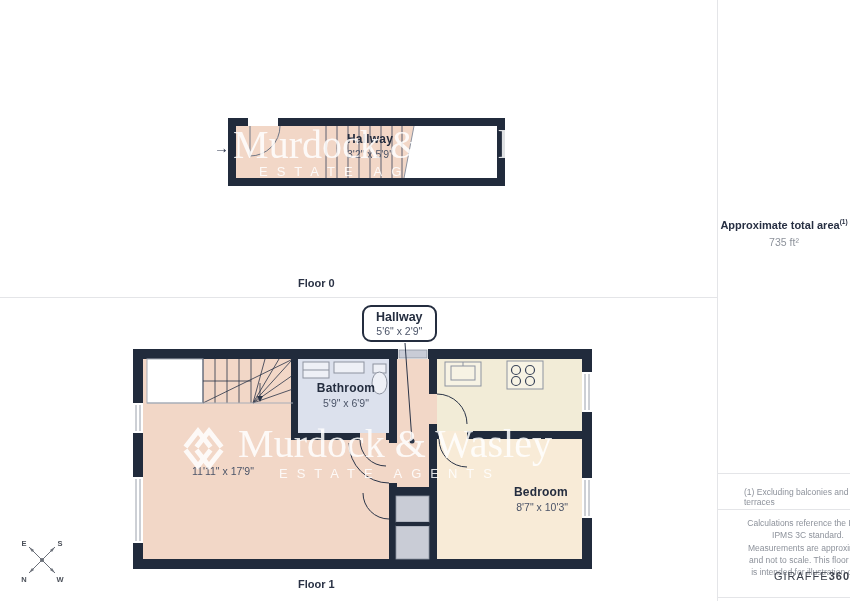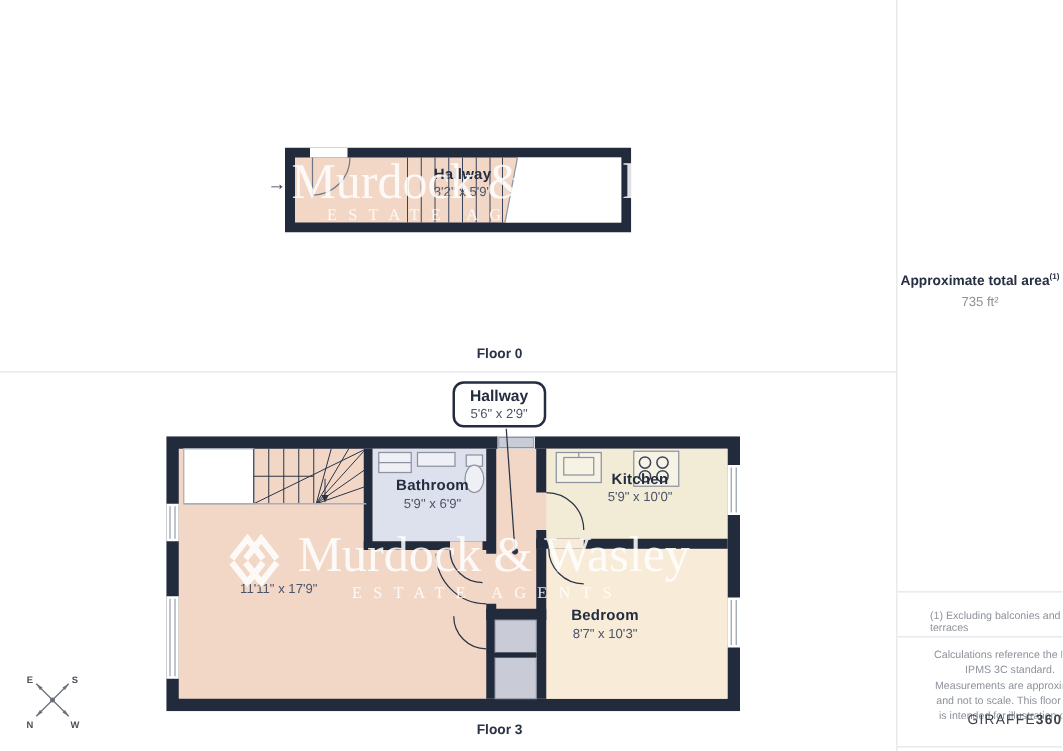--- a/index.html
+++ b/index.html
@@ -10,41 +10,41 @@
   
   .room-label{position:absolute;text-align:center;z-index:3;}
   .room-label .rname{display:block;font-size:12px;font-weight:700;color:#242d3f;letter-spacing:.2px;}
   .room-label .rdims{display:block;font-size:10.5px;font-weight:400;color:#4b5468;margin-top:2px;}
   
   .callout{position:absolute;left:362px;top:305px;z-index:6;background:#fff;
            border:2px solid #242d3f;border-radius:9px;padding:3px 12px;text-align:center;}
   .callout .rname{display:block;font-size:12.5px;font-weight:700;color:#242d3f;}
   .callout .rdims{display:block;font-size:10.5px;color:#4b5468;margin-top:1px;}
   
-  .floor-caption{position:absolute;width:120px;text-align:right;font-size:11px;
+  .floor-caption{position:absolute;width:120px;text-align:left;font-size:11px;
                  font-weight:600;color:#2a3245;z-index:3;}
   
   .sb-title{position:absolute;left:718px;top:218px;width:132px;text-align:center;
             font-size:11px;font-weight:700;color:#272f42;z-index:2;}
   .sb-title sup{font-size:6.5px;}
   .sb-value{position:absolute;left:718px;top:236px;width:132px;text-align:center;
             font-size:10.5px;color:#8d929b;}
   .sb-note{position:absolute;left:744px;top:487px;width:132px;text-align:left;
            font-size:8.5px;color:#8d929b;}
   .sb-disclaimer{position:absolute;left:723px;top:517px;width:122px;text-align:center;
                  font-size:8.5px;line-height:1.45;color:#8d929b;margin-left:24px;}
   .sb-brand{position:absolute;left:718px;top:570px;width:132px;text-align:right;
             font-size:11px;color:#3c414c;letter-spacing:1px;}
   .sb-brand .b1{font-weight:400;}
   .sb-brand .b2{font-weight:700;}
   
   .wm-text{position:absolute;color:#ffffff;opacity:.86;z-index:5;text-align:center;
            font-family:"Liberation Serif",serif;pointer-events:none;}
   .wm-main{font-size:40px;font-weight:400;}
-  .wm-tag{font-size:13px;letter-spacing:9px;font-family:Liberation Serif, serif;}
+  .wm-tag{font-size:13px;letter-spacing:9px;font-family:Liberation Sans, sans-serif;}
   .entry-arrow{position:absolute;left:214px;top:139px;font-size:15px;color:#29324a;z-index:4;}
 </style>
 </head>
 <body>
 
 <div id="canvas">
 
   <div class="abs divider" style="left:0;top:297px;width:717px;height:1px;"></div>
   <div class="abs divider" style="left:717px;top:0;width:1px;height:601px;"></div>
   <div class="abs divider" style="left:718px;top:473px;width:132px;height:1px;"></div>
@@ -180,28 +180,24 @@
         <circle cx="397" cy="21" r="4.5"></circle>
       <circle cx="383" cy="32" r="4.5"></circle>
         <circle cx="397" cy="32" r="4.5"></circle>
     </g>
   </svg>
 
   <div class="room-label" style="left:296px;top:381px;width:100px;">
     <span class="rname">Bathroom</span>
     <span class="rdims">5'9" x 6'9"</span>
   </div>
-  <div class="room-label" style="left:452px;top:376px;width:120px;">
-    <span class="rname">Kitchen</span>
-    <span class="rdims">5'9" x 10'0"</span>
-  </div>
   <div class="room-label" style="left:123px;top:463px;width:200px;">
     <span class="rdims">11'11" x 17'9"</span>
   </div>
-  <div class="room-label" style="left:424px;top:485px;width:120px;">
+  <div class="room-label" style="left:448px;top:485px;width:120px;text-align:right;">
     <span class="rname">Bedroom</span>
     <span class="rdims">8'7" x 10'3"</span>
   </div>
 
   <svg class="abs" style="left:395px;top:340px;z-index:4;" width="30" height="108" viewBox="0 0 30 108">
     <line x1="10" y1="3" x2="17" y2="101" stroke="#2a3447" stroke-width="1"></line>
   </svg>
   <div class="callout">
     <span class="rname">Hallway</span>
     <span class="rdims">5'6" x 2'9"</span>
@@ -211,21 +207,21 @@
     <g stroke="#ffffff" stroke-width="5" fill="none" stroke-linecap="square">
       <path d="M5,21 L16,7 L27,21"></path>
       <path d="M16,21 L27,7 L38,21"></path>
       <path d="M5,28 L16,42 L27,28"></path>
       <path d="M16,28 L27,42 L38,28"></path>
     </g>
   </svg>
   <div class="wm-text wm-main" style="left:235px;top:420px;width:320px;">Murdock &amp; Wasley</div>
   <div class="wm-text wm-tag" style="left:255px;top:466px;width:270px;">ESTATE AGENTS</div>
 
-  <div class="floor-caption" style="left:298px;top:578px;">Floor 3</div>
+  <div class="floor-caption" style="left:298px;top:578px;">Floor 1</div>
 
   <svg class="abs" style="left:16px;top:534px;z-index:2;" width="52" height="52" viewBox="0 0 52 52">
     <g stroke="#6a6f78" stroke-width="1">
       <line x1="13" y1="13" x2="39" y2="39"></line>
       <line x1="39" y1="13" x2="13" y2="39"></line>
     </g>
     <circle cx="26" cy="26" r="2" fill="#6a6f78"></circle>
     <polygon points="13,39 18,36 16,34" fill="#6a6f78"></polygon>
     <polygon points="39,39 34,36 36,34" fill="#6a6f78"></polygon>
     <polygon points="13,13 18,16 16,18" fill="#6a6f78"></polygon>

